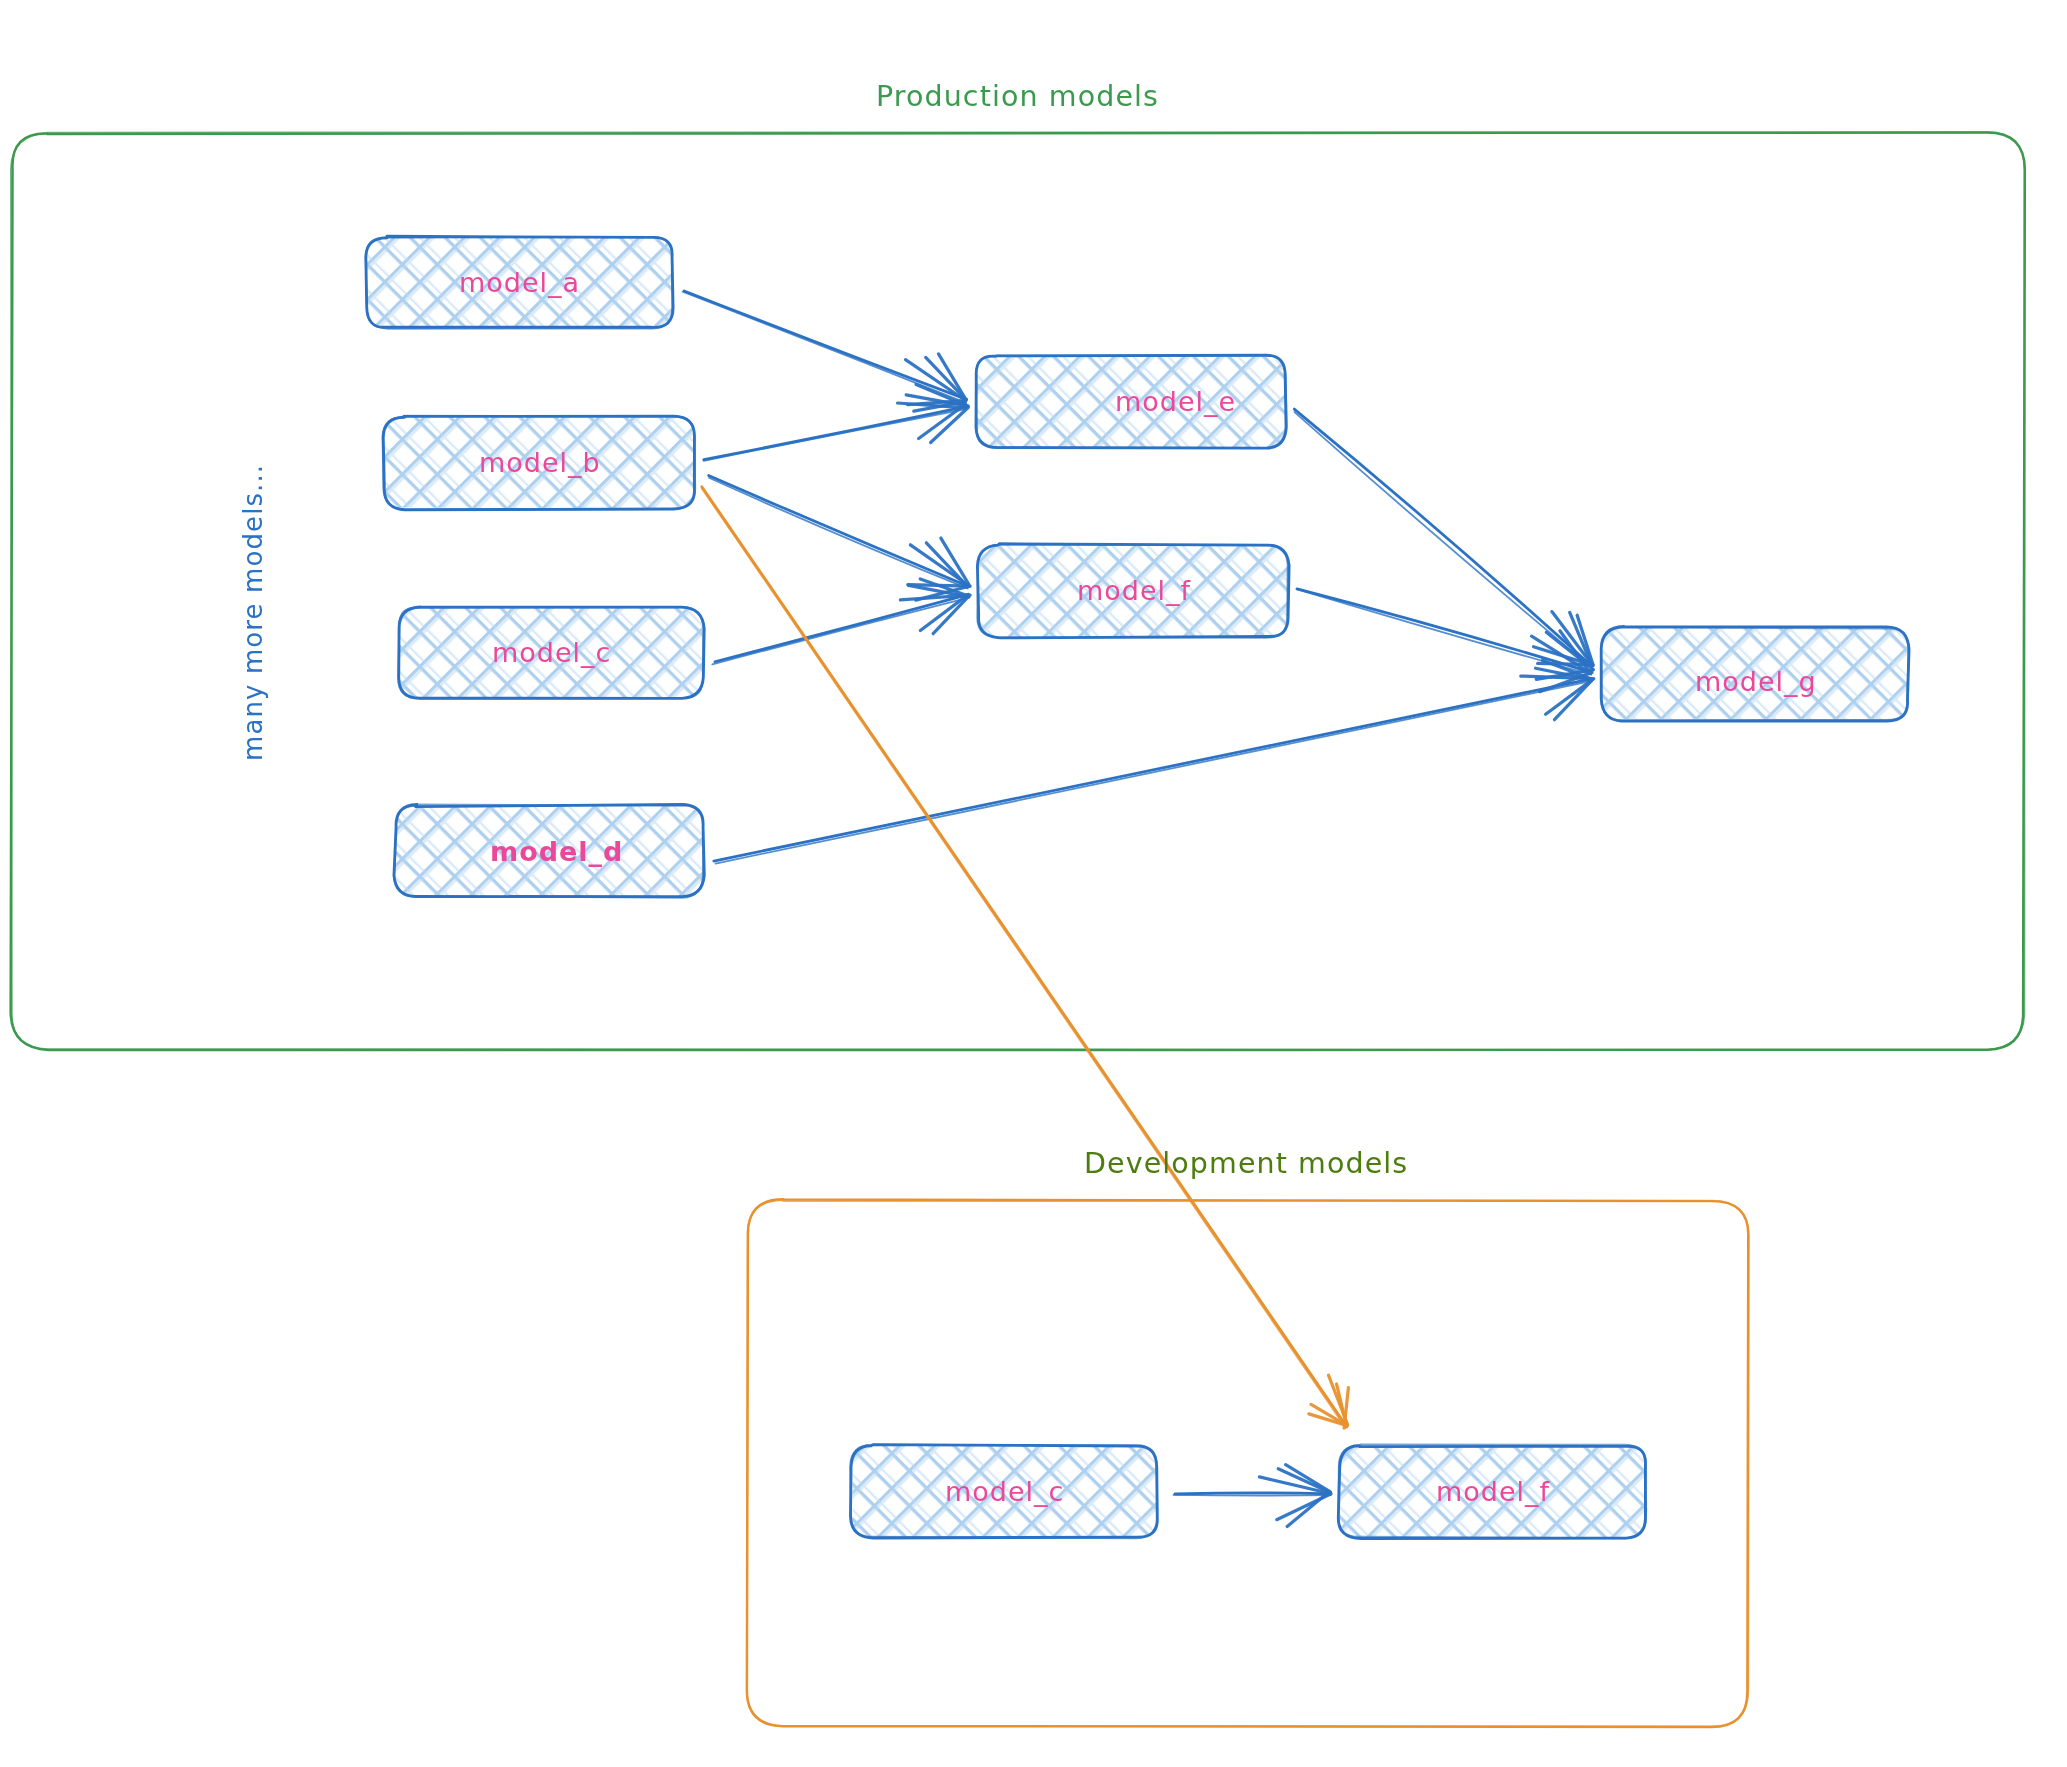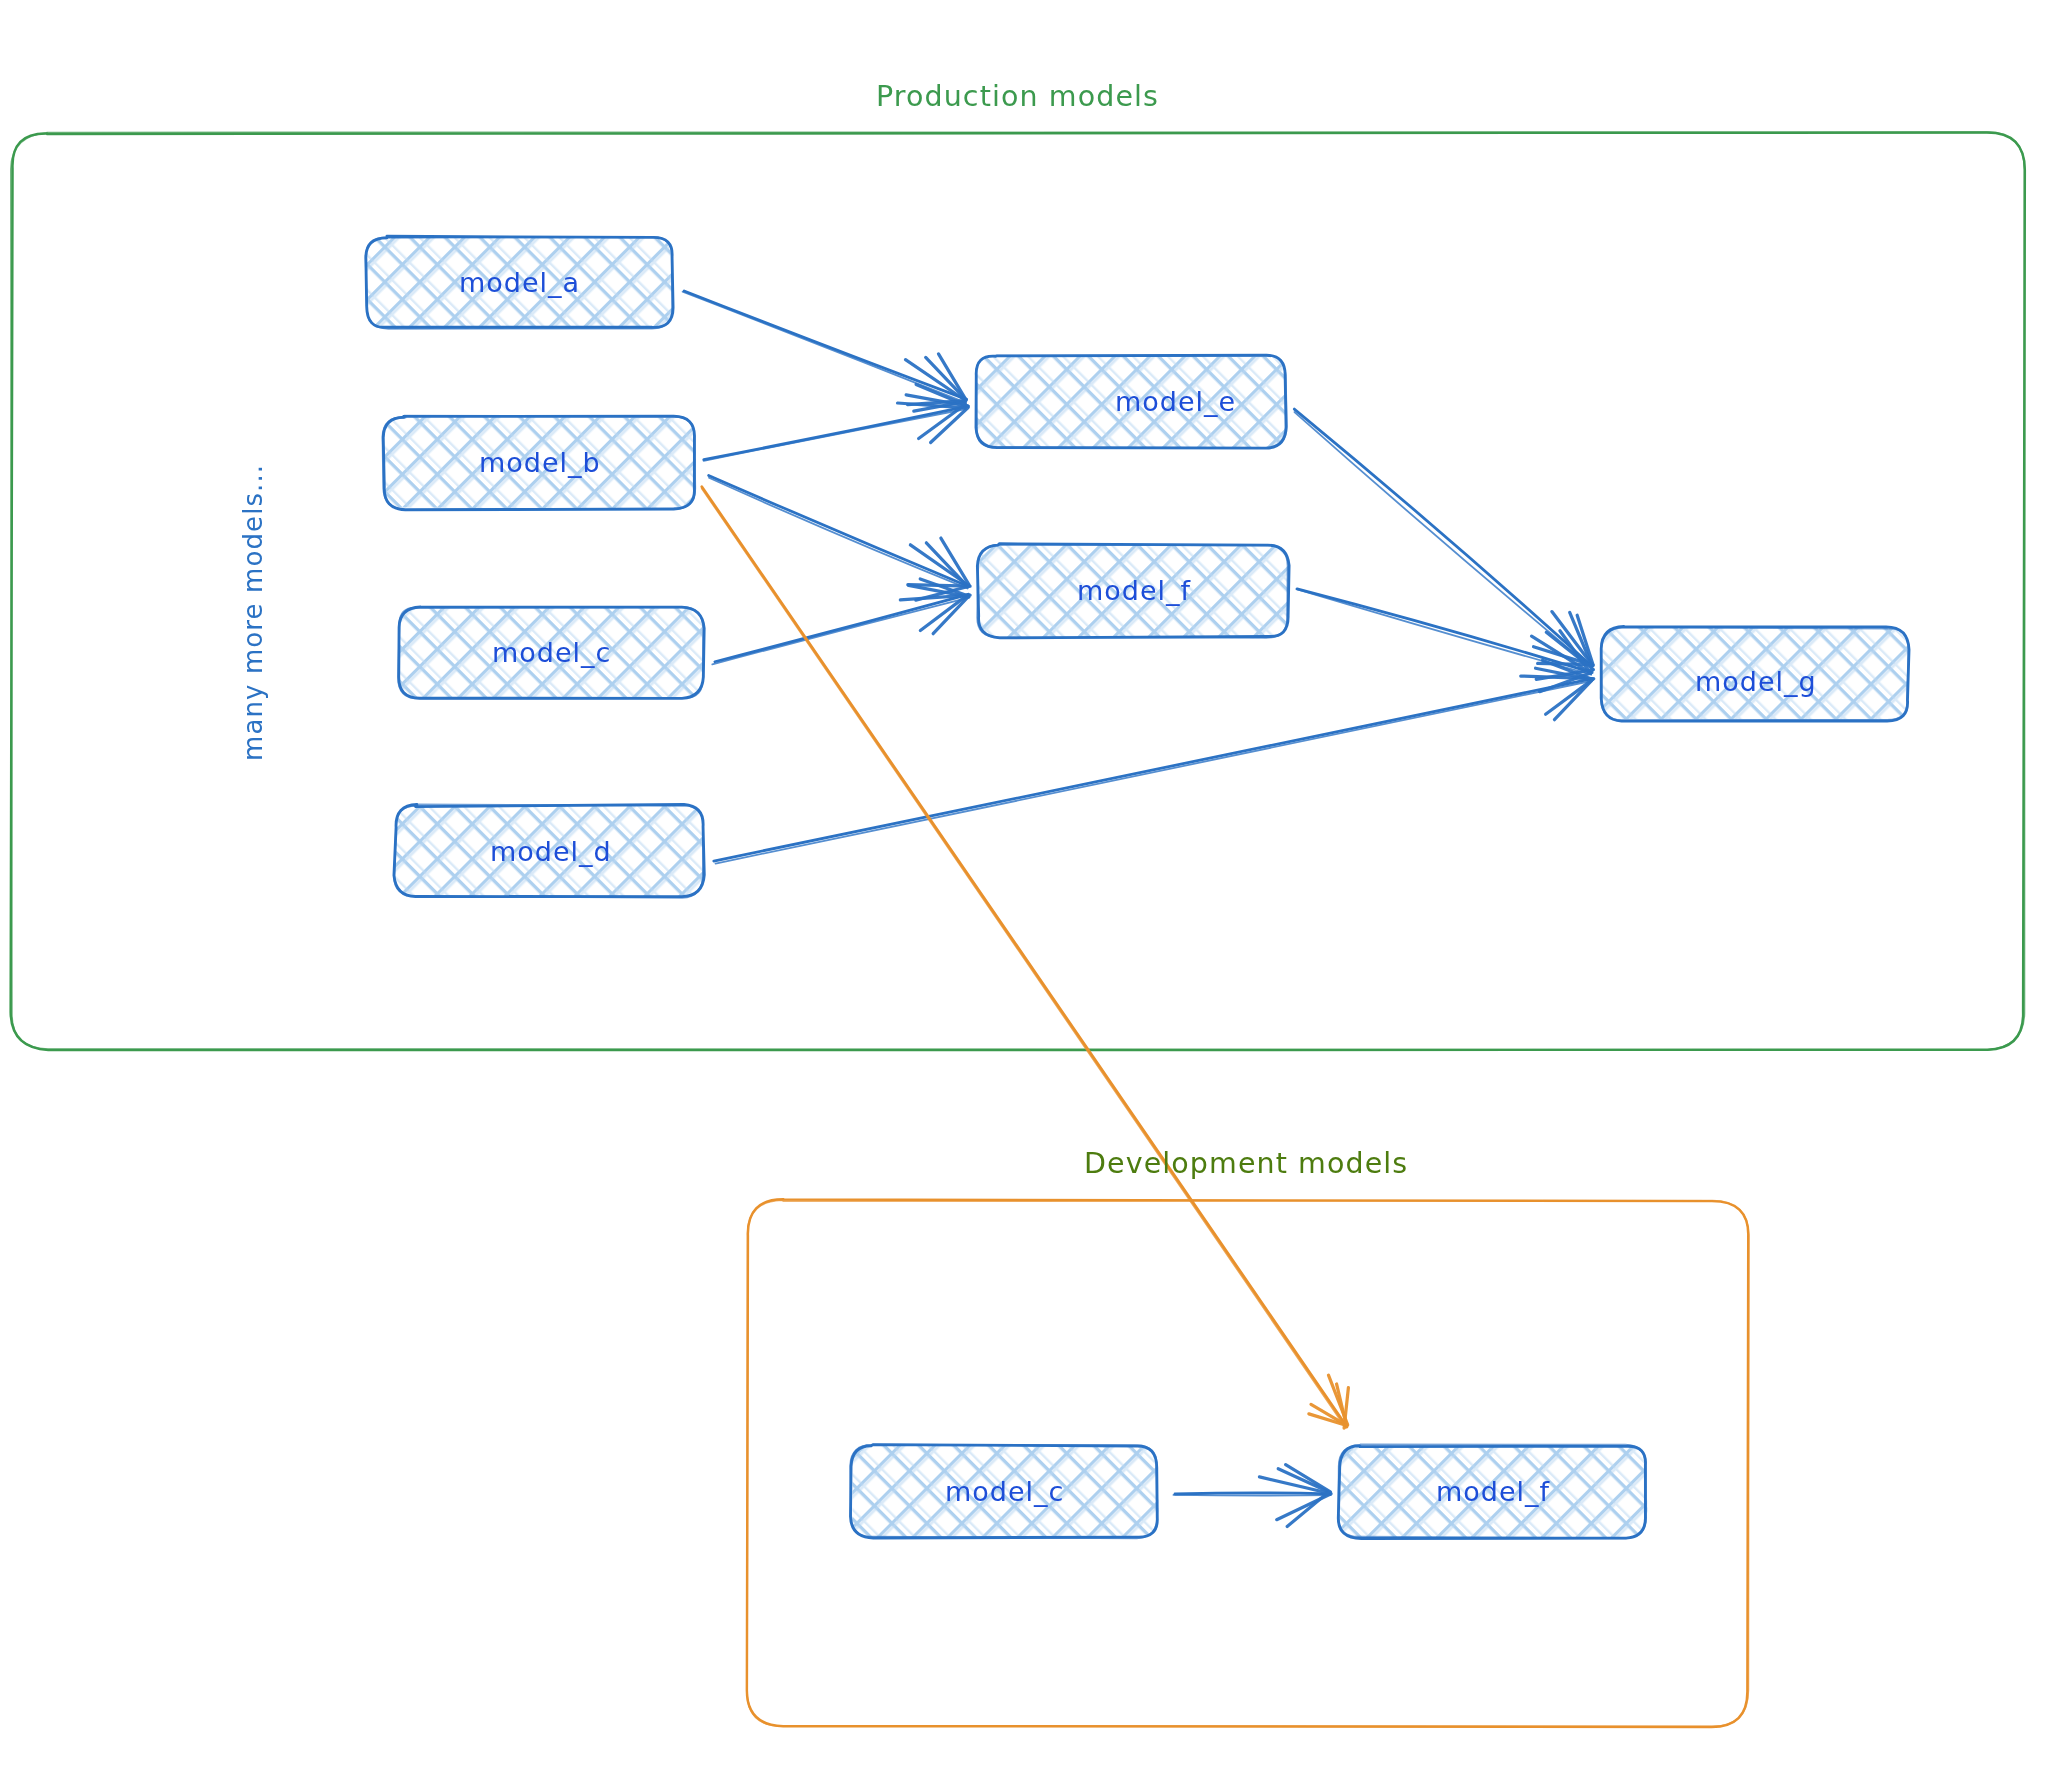--- a/index.html
+++ b/index.html
@@ -2,21 +2,21 @@
 <html style="font-size:15px"><head>
 <meta charset="utf-8">
 <style>
   html,body{margin:0;padding:0;background:#ffffff;}
   body{width:2068px;height:1767px;position:relative;overflow:hidden;
        font-family:"DejaVu Sans",sans-serif;}
   #stage{position:absolute;left:0;top:0;width:1644px;height:1767px;}
   svg#canvas{position:absolute;left:0;top:0;width:2068px;height:1767px;}
   .lbl{position:absolute;pointer-events:none;white-space:nowrap;}
   .group-title{font-size:28.5px;letter-spacing:1.1px;font-family:"DejaVu Sans",sans-serif;}
-  .node-label{font-size:27px;letter-spacing:1px;color:#1d4ed8;
+  .node-label{font-size:27px;letter-spacing:1px;color:#ec4899;
               font-family:"DejaVu Sans",sans-serif;}
   .side-label{font-size:26px;letter-spacing:1.1px;color:#2b72c4;
               transform-origin:0 0;font-family:"DejaVu Sans",sans-serif;}
 </style>
 </head>
 <body>
 
 <div id="stage">
   <svg id="canvas" viewBox="0 0 2174 1858">
     <defs>
@@ -197,21 +197,21 @@
           <path d="M 1430.297196460514 1518.7164626836854 L 1708.7119401422385 1518.9676513434704 Q 1729.8266603053205 1519.0925574423711 1730.2929692688365 1541.5729260925543 L 1730.5434169296377 1595.212953329791 Q 1730.520252943421 1616.899602270685 1708.7210422043786 1617.4955926426667 L 1429.5697349075554 1615.8489957333304 Q 1407.1936016383086 1616.2768214109246 1407.0012891949625 1595.5402106532083 L 1407.3811571362805 1541.8762086158508 Q 1407.3872593167644 1519.8646861320196 1430.4253515489984 1519.7174229865043 Z" fill="none" stroke="#2b72c4" stroke-width="1.8" stroke-linecap="round" stroke-linejoin="round" opacity="0.65"></path>
         </g>
       </g>
   </svg>
   <div id="labels-layer">
       <div class="lbl group-title" style="color: rgb(60, 154, 78); left: 876px; top: 80px;">Production models</div>
       <div class="lbl group-title" style="color: #4d7c0f; left: 1084px; top: 1147px;">Development models</div>
       <div class="lbl node-label" style="left: 459px; top: 267px;">model_a</div>
       <div class="lbl node-label" style="left: 479px; top: 447px;">model_b</div>
       <div class="lbl node-label" style="left: 492px; top: 637px;">model_c</div>
-      <div class="lbl node-label" style="left: 490px; top: 836px;">model_d</div>
+      <div class="lbl node-label" style="left: 490px; top: 836px; font-weight: bold;">model_d</div>
       <div class="lbl node-label" style="left: 1115px; top: 386px;">model_e</div>
       <div class="lbl node-label" style="left: 1077px; top: 575px;">model_f</div>
       <div class="lbl node-label" style="left: 1695px; top: 658px; margin-top: 8px;">model_g</div>
       <div class="lbl node-label" style="left: 945px; top: 1476px;">model_c</div>
       <div class="lbl node-label" style="left: 1436px; top: 1476px;">model_f</div>
       <div class="lbl side-label" style="left: 238px; top: 761px; transform: rotate(-90deg);">many more models...</div>
     </div>
 </div>
 
 

